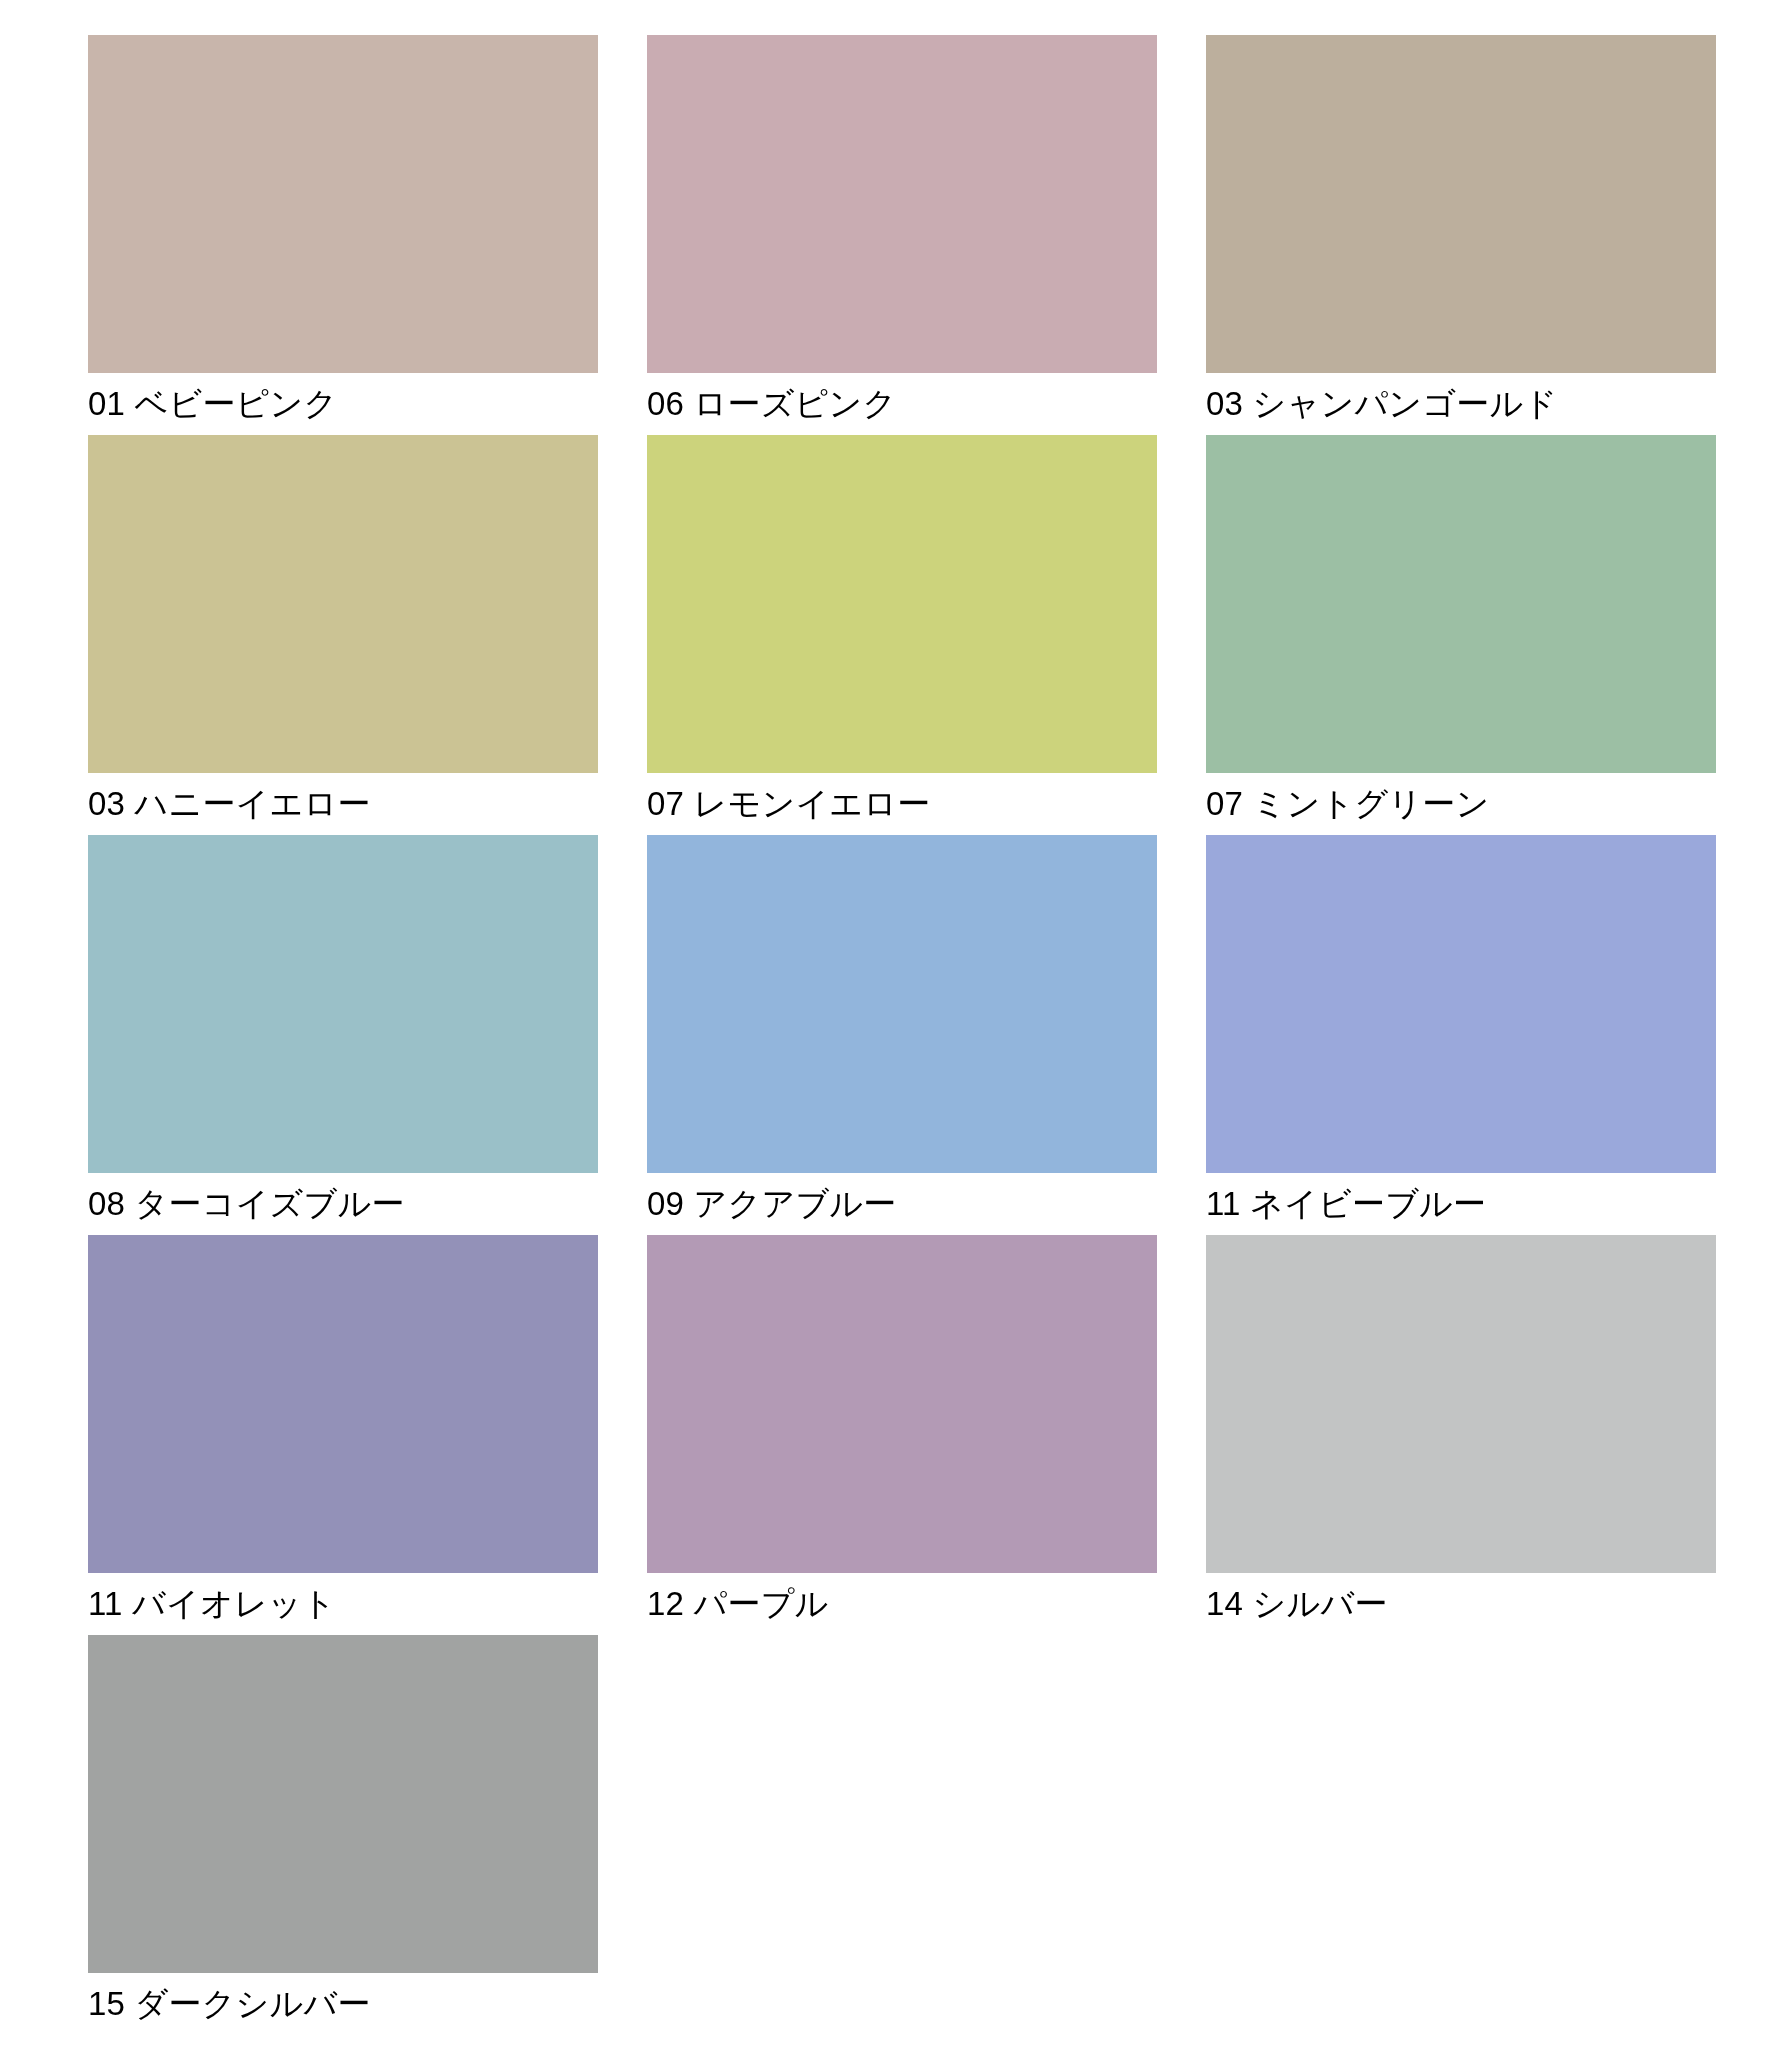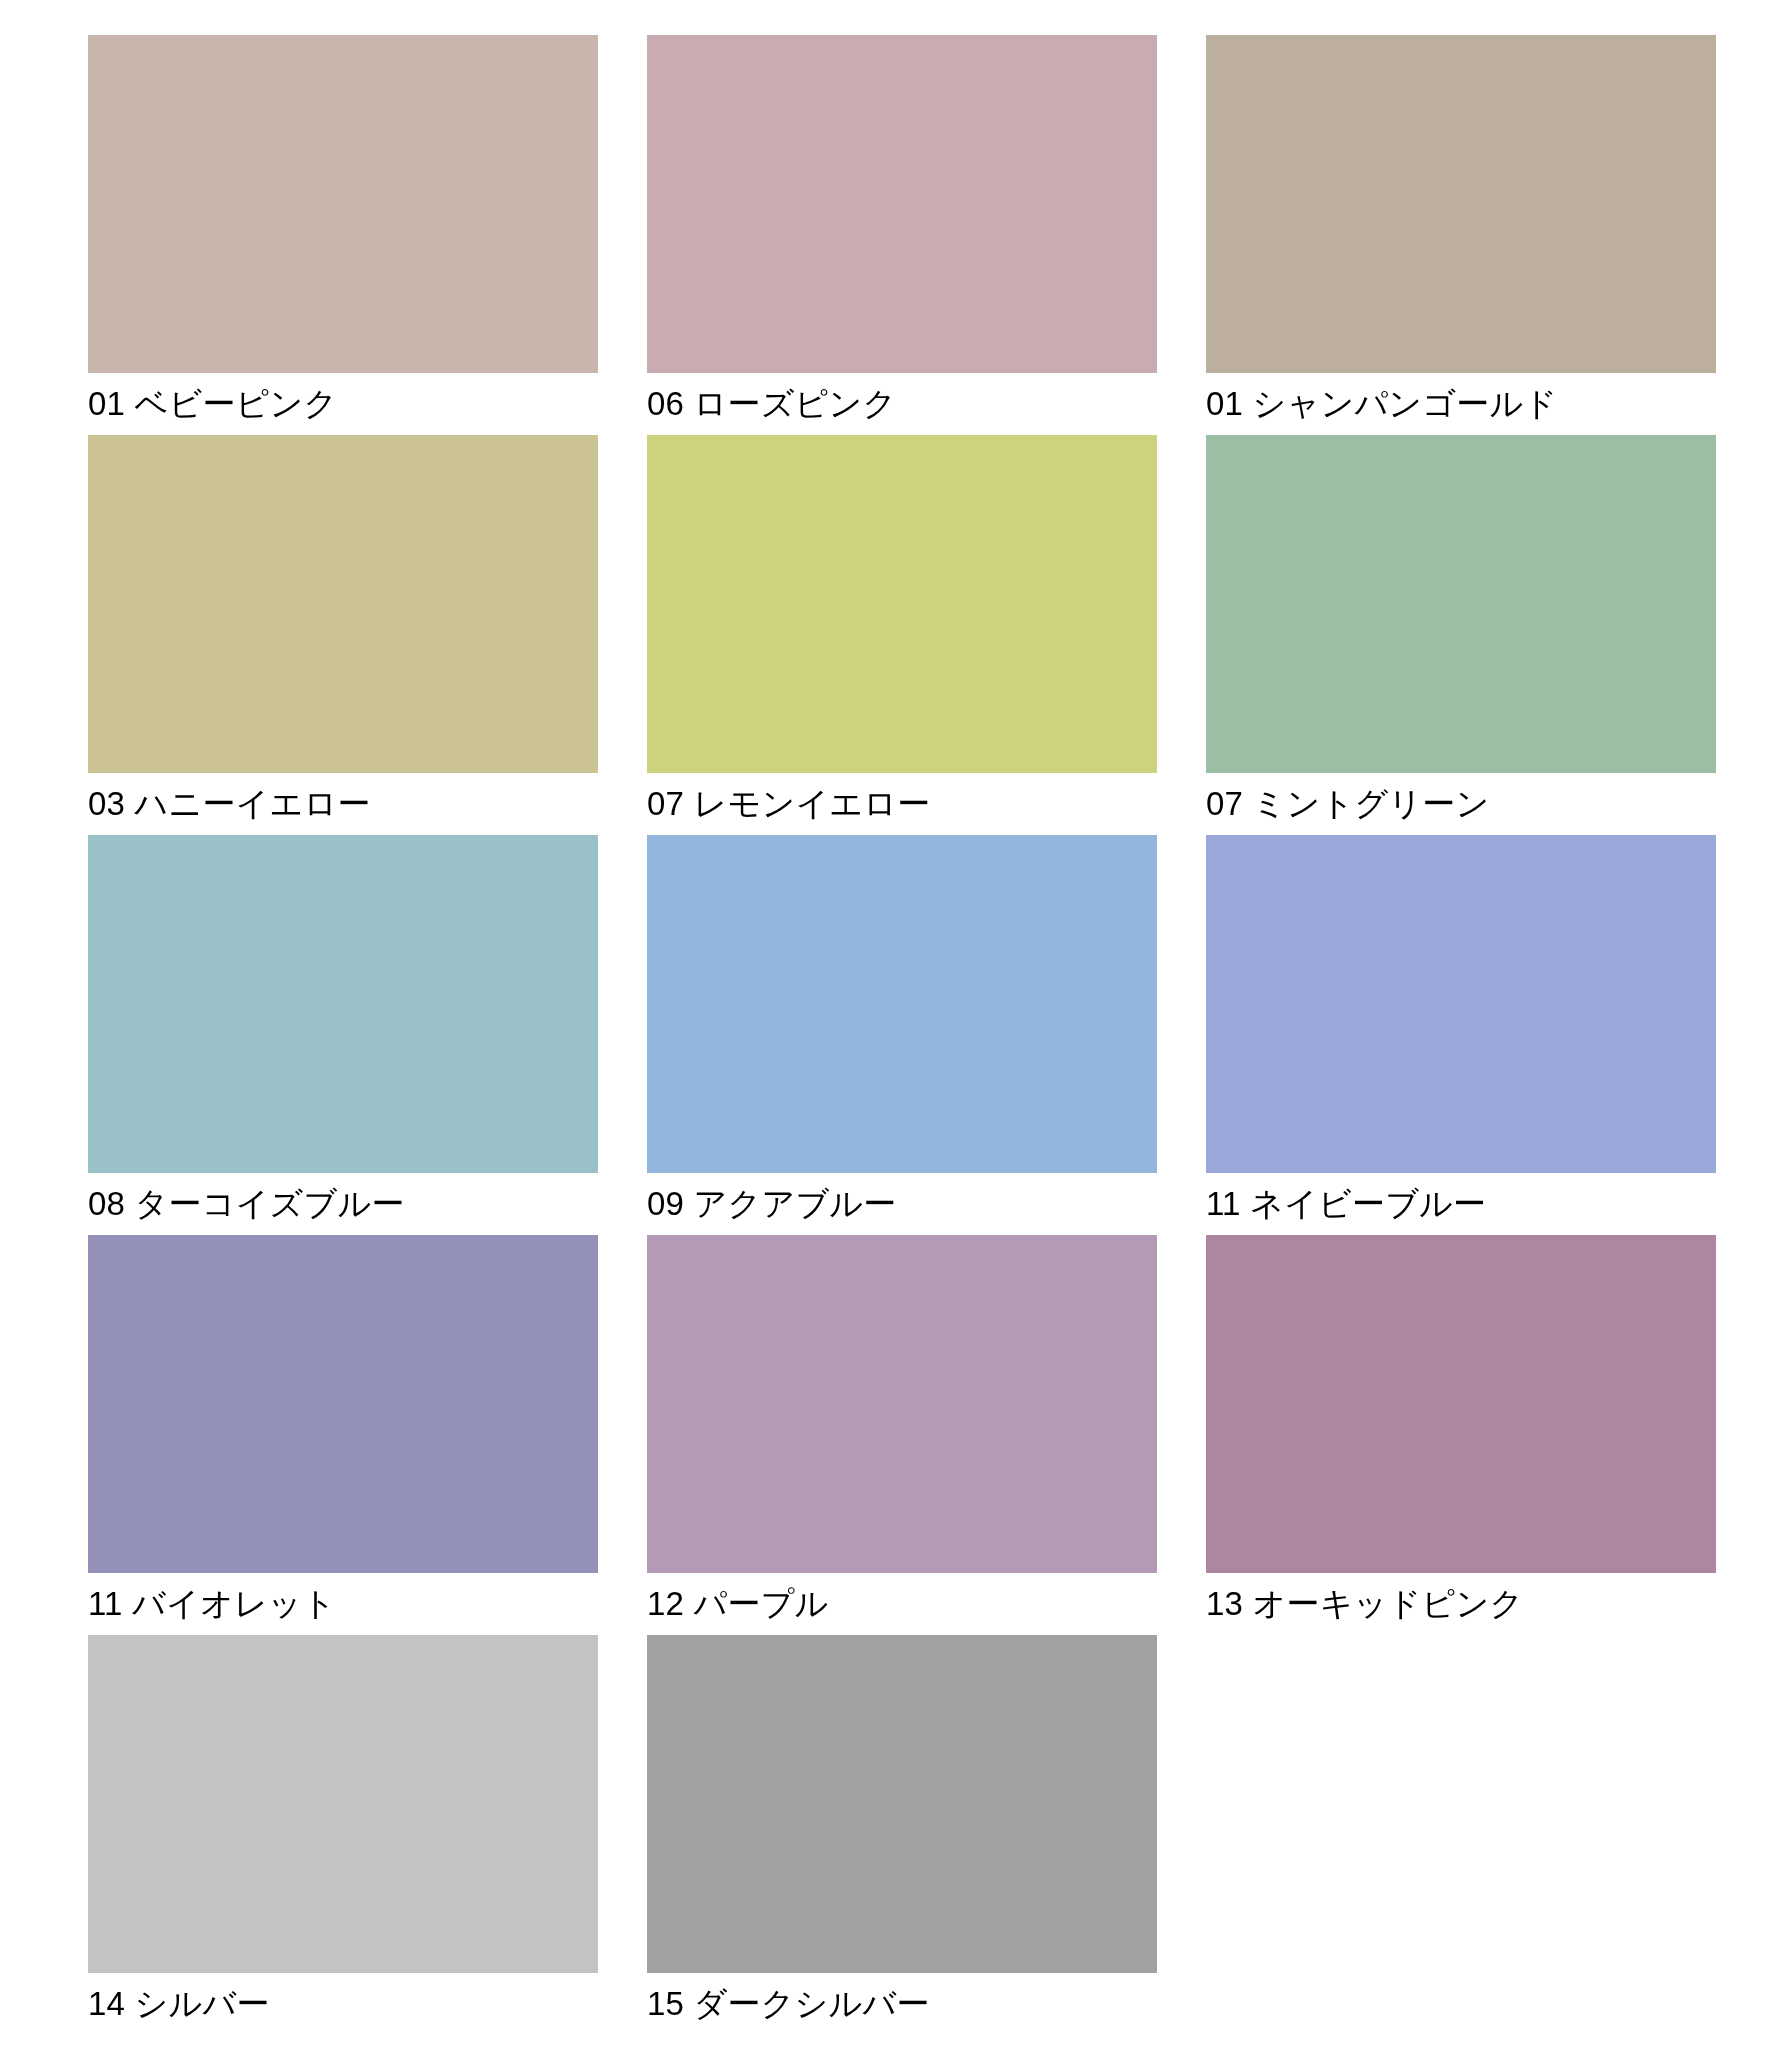--- a/index.html
+++ b/index.html
@@ -69,21 +69,21 @@
       <div class="swatch-label">01 ベビーピンク</div>
     </div>
 
     <div class="swatch-cell">
       <div class="swatch-chip" style="background-color: rgb(201, 172, 178);"></div>
       <div class="swatch-label">06 ローズピンク</div>
     </div>
 
     <div class="swatch-cell">
       <div class="swatch-chip" style="background-color: rgb(188, 175, 157);"></div>
-      <div class="swatch-label">01 シャンパンゴールド</div>
+      <div class="swatch-label">03 シャンパンゴールド</div>
     </div>
 
     <div class="swatch-cell">
       <div class="swatch-chip" style="background-color: rgb(203, 195, 148);"></div>
       <div class="swatch-label">03 ハニーイエロー</div>
     </div>
 
     <div class="swatch-cell">
       <div class="swatch-chip" style="background-color: rgb(204, 211, 124);"></div>
       <div class="swatch-label">07 レモンイエロー</div>
@@ -113,24 +113,20 @@
     <div class="swatch-cell">
       <div class="swatch-chip" style="background-color: rgb(147, 145, 184);"></div>
       <div class="swatch-label">11 バイオレット</div>
     </div>
 
     <div class="swatch-cell">
       <div class="swatch-chip" style="background-color: rgb(179, 154, 181);"></div>
       <div class="swatch-label">12 パープル</div>
     </div>
 
-    <div class="swatch-cell">
-      <div class="swatch-chip" style="background-color: rgb(175, 134, 161);"></div>
-      <div class="swatch-label">13 オーキッドピンク</div>
-    </div>
 
     <div class="swatch-cell">
       <div class="swatch-chip" style="background-color: rgb(194, 196, 196);"></div>
       <div class="swatch-label">14 シルバー</div>
     </div>
 
     <div class="swatch-cell">
       <div class="swatch-chip" style="background-color: rgb(161, 163, 162);"></div>
       <div class="swatch-label">15 ダークシルバー</div>
     </div>

